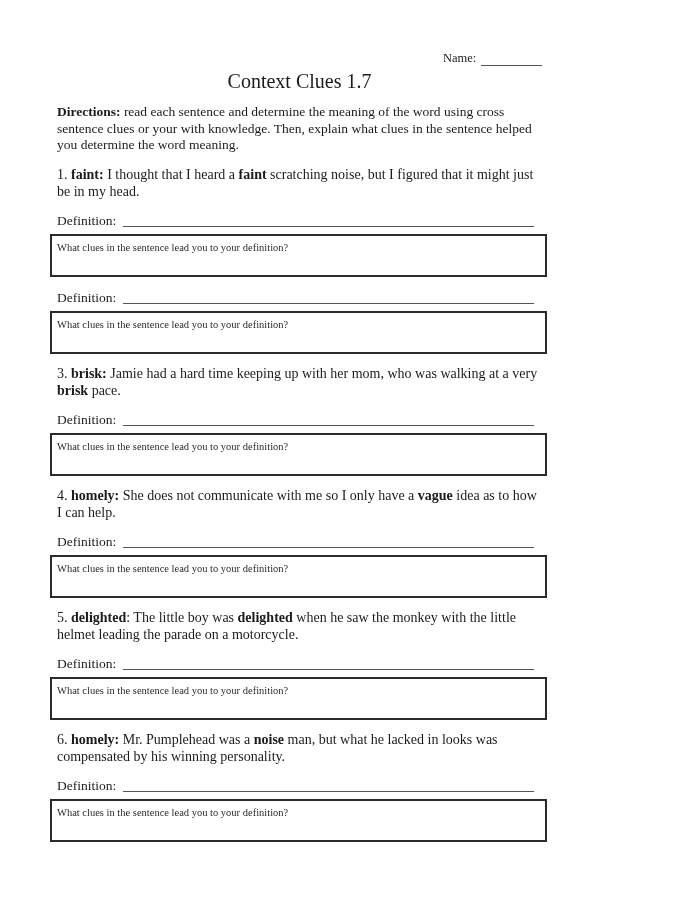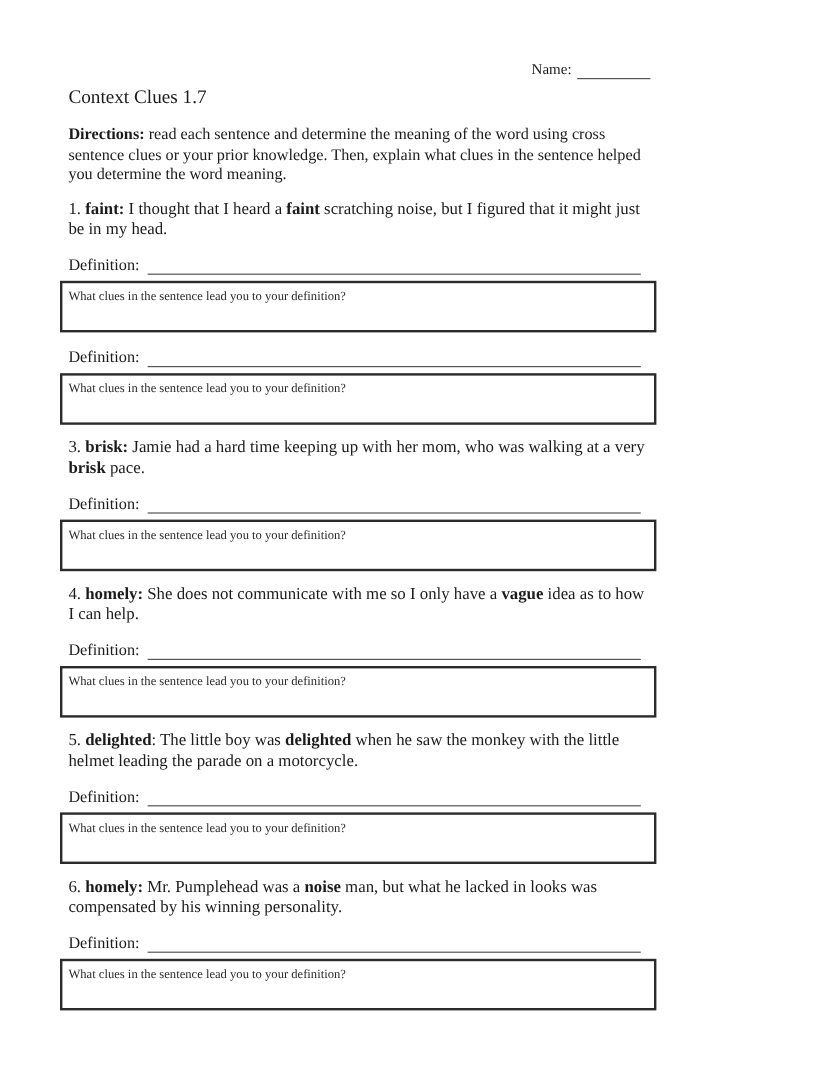--- a/index.html
+++ b/index.html
@@ -22,39 +22,40 @@
     align-items: flex-end;
     height: 16px;
   }
   .name-line {
     flex: 1;
     border-bottom: 1px solid #555;
     height: 14px;
     margin-left: 5px;
   }
   .title {
-    font-size: 16px;
+    font-size: 20px;
     line-height: 19px;
     margin-top: 6px;
     font-weight: normal;
+    text-align: center;
   }
   .directions {
     margin-top: 13px;
     font-size: 13.5px;
     line-height: 16.5px;
   }
   .question { margin-top: 12px; }
   .sentence {
     font-size: 14px;
     line-height: 16.5px;
     margin: 0;
   }
   .def-row {
     display: flex;
-    align-items: flex-end;
+    align-items: flex-start;
     margin-top: 12px;
     height: 17px;
   }
   .def-label {
     font-size: 13.5px;
     line-height: 17px;
     white-space: nowrap;
   }
   .def-line {
     flex: 1;
@@ -83,21 +84,21 @@
 
 <div class="page">
 
   <div class="name-row">
     <span class="name-label">Name:</span>
     <span class="name-line"></span>
   </div>
 
   <div class="title">Context Clues 1.7</div>
 
-  <p class="directions"><b>Directions:</b><span> read each sentence and determine the meaning of the word using cross sentence clues or your prior knowledge. Then, explain what clues in the sentence helped you determine the word meaning.</span></p>
+  <p class="directions"><b>Directions:</b><span> read each sentence and determine the meaning of the word using cross sentence clues or your with knowledge. Then, explain what clues in the sentence helped you determine the word meaning.</span></p>
 
   <section class="question">
     <p class="sentence"><span>1. </span><b>faint:</b><span> I thought that I heard a </span><b>faint</b><span> scratching noise, but I figured that it might just be in my head.</span></p>
     <div class="def-row">
       <span class="def-label">Definition:</span>
       <span class="def-line"></span>
     </div>
     <div class="clue-box">
       <span class="clue-prompt">What clues in the sentence lead you to your definition?</span>
     </div>

